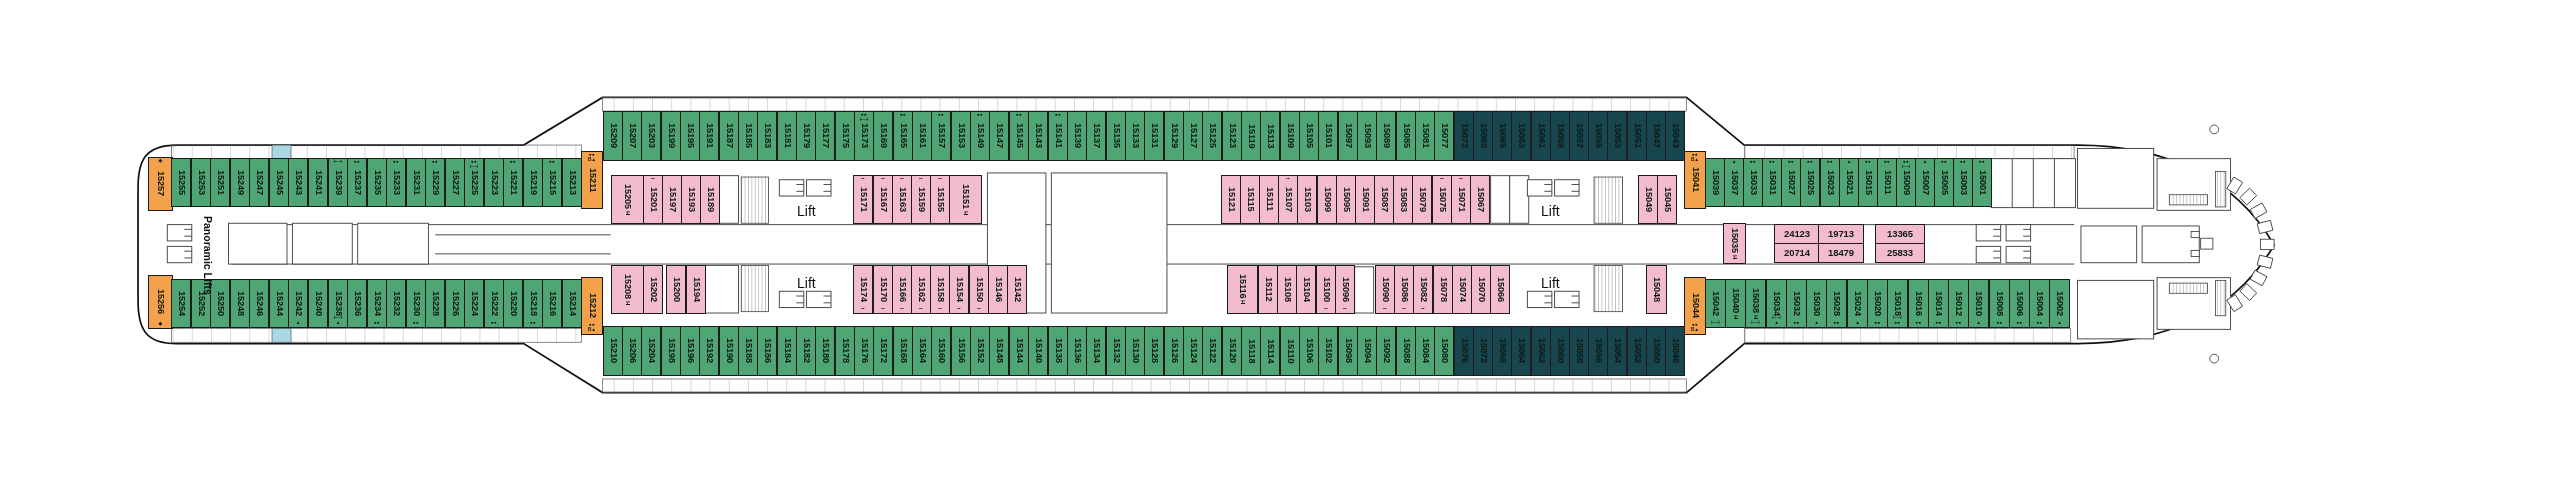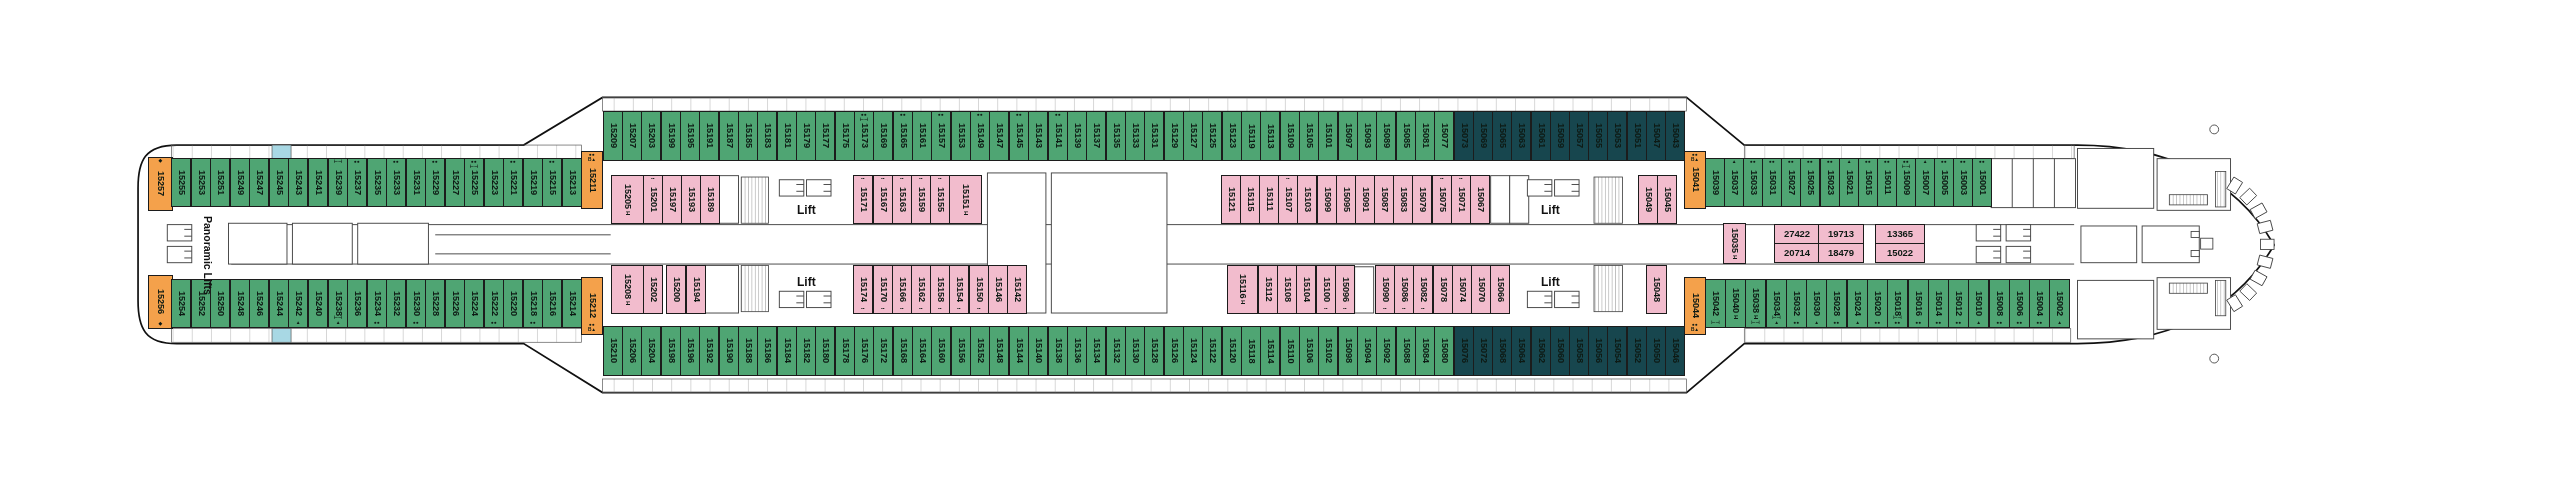--- a/index.html
+++ b/index.html
@@ -15,21 +15,21 @@
   .cabin .num{writing-mode:vertical-rl;font-size:9.2px;font-weight:700;
       letter-spacing:-0.1px;line-height:1;white-space:nowrap;}
   .cabin.horiz .num{writing-mode:horizontal-tb;font-size:9.5px;font-weight:700;}
   .cabin .sym{position:absolute;left:0;right:0;text-align:center;font-size:4.8px;
       line-height:4.8px;font-weight:700;white-space:pre-line;}
   .sp-top .sym{top:1.4px;} .sp-bottom .sym{bottom:1.4px;}
   .hflag{font-size:6.1px;font-weight:700;margin-top:1.4px;}
   .lbl{position:absolute;color:#111;}
   #lbl-pano{left:202px;top:216px;height:83px;writing-mode:vertical-lr;
       font-size:10.5px;font-weight:700;line-height:11px;}
-  .lbl-lift{font-size:12px;font-weight:700;}
+  .lbl-lift{font-size:14px;font-weight:400;}
 </style>
 </head>
 <body>
 
 <div id="stage">
 
   <svg id="plan" width="2576" height="488" viewBox="0 0 3788 717">
     <defs>
       <pattern id="treads" width="5" height="10" patternUnits="userSpaceOnUse">
         <path d="M0 0 V10" stroke="#555" stroke-width="1"></path>
@@ -964,36 +964,36 @@
       <div class="cabin pink sp-bottom" style="left: 1490px; top: 265px; width: 20px; height: 49px;">
         <span class="num">15066</span>
       </div>
       <div class="cabin pink sp-bottom" style="left: 1646px; top: 265px; width: 21px; height: 49px;">
         <span class="num">15048</span>
       </div>
       <div class="cabin pink sp-none" style="left: 1723px; top: 223px; width: 23px; height: 41px;">
         <span class="num">15035<span class="hflag">H</span></span>
       </div>
       <div class="cabin pink horiz sp-none" style="left: 1774px; top: 224px; width: 46px; height: 20.4px;">
-        <span class="num">27422</span>
+        <span class="num">24123</span>
       </div>
       <div class="cabin pink horiz sp-none" style="left: 1818px; top: 224px; width: 46px; height: 20.4px;">
         <span class="num">19713</span>
       </div>
       <div class="cabin pink horiz sp-none" style="left: 1774px; top: 243px; width: 46px; height: 20.4px;">
         <span class="num">20714</span>
       </div>
       <div class="cabin pink horiz sp-none" style="left: 1818px; top: 243px; width: 46px; height: 20.4px;">
         <span class="num">18479</span>
       </div>
       <div class="cabin pink horiz sp-none" style="left: 1875px; top: 224px; width: 50px; height: 20.4px;">
         <span class="num">13365</span>
       </div>
       <div class="cabin pink horiz sp-none" style="left: 1875px; top: 243px; width: 50px; height: 20.4px;">
-        <span class="num">15022</span>
+        <span class="num">25833</span>
       </div>
     </div>
 
   <div id="lbl-pano" class="lbl">Panoramic Lifts</div>
   <div class="lbl lbl-lift" style="left:797px;top:203px">Lift</div>
   <div class="lbl lbl-lift" style="left:797px;top:275px">Lift</div>
   <div class="lbl lbl-lift" style="left:1541px;top:203px">Lift</div>
   <div class="lbl lbl-lift" style="left:1541px;top:275px">Lift</div>
 </div>
 

